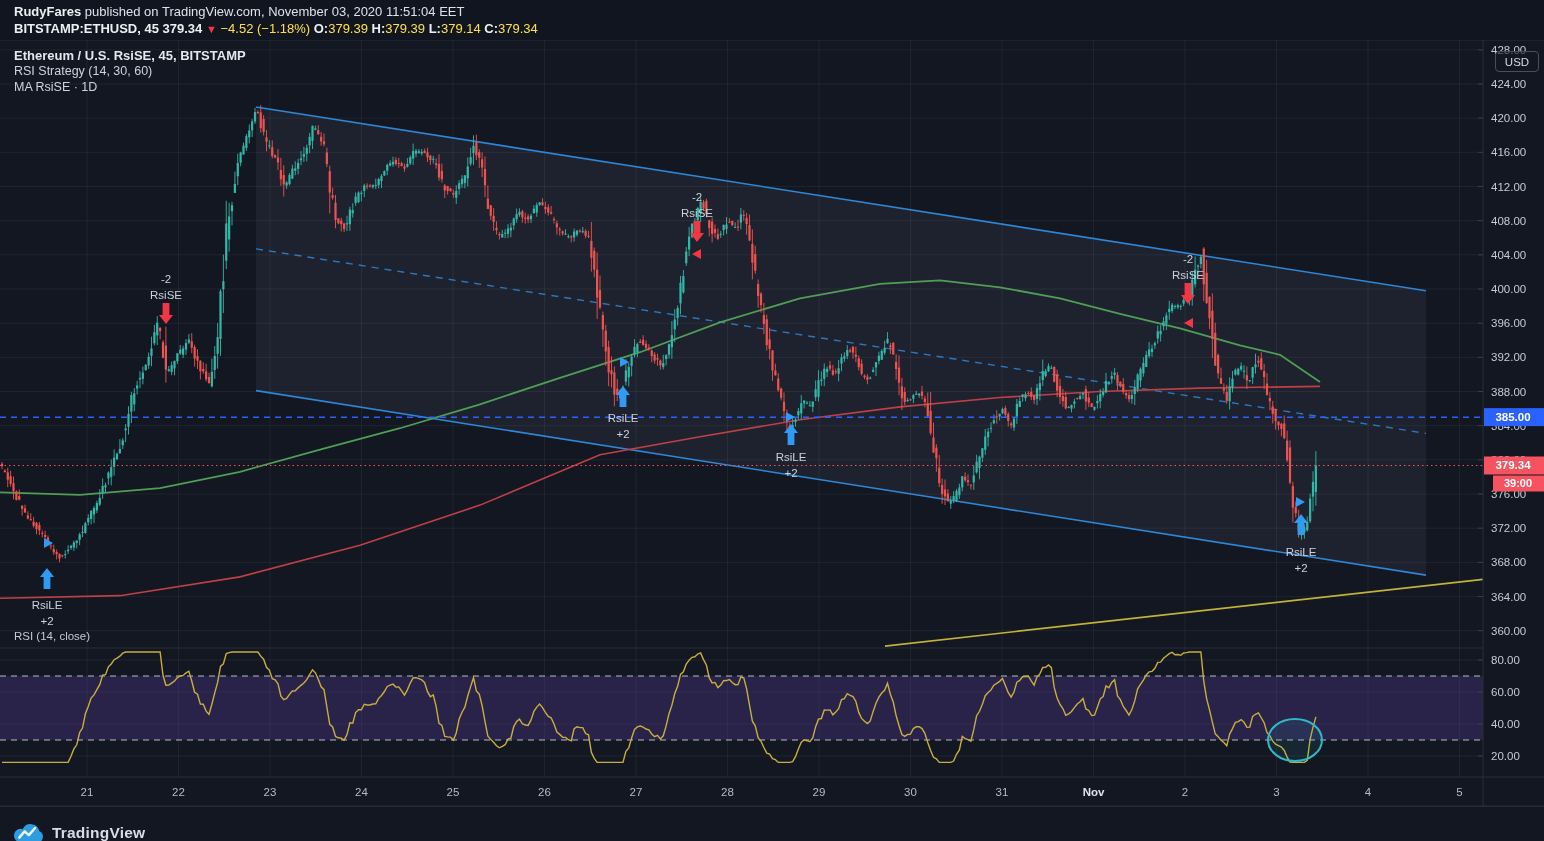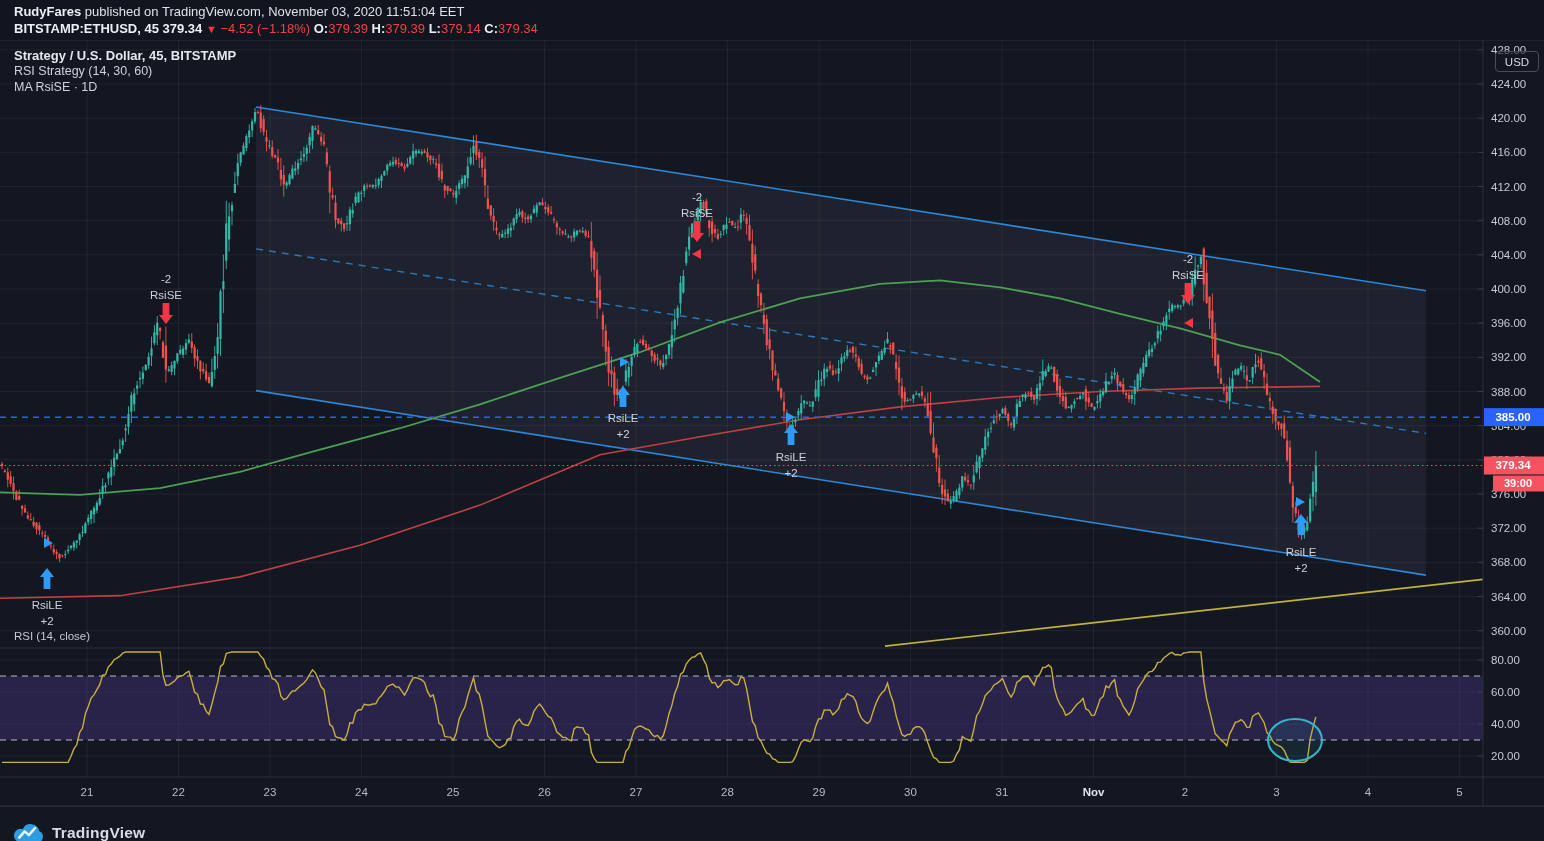--- a/index.html
+++ b/index.html
@@ -4,21 +4,21 @@
 <style>
   html,body{margin:0;padding:0;background:#0e1118;}
   body{width:1544px;height:841px;overflow:hidden;position:relative;
        font-family:"Liberation Sans","DejaVu Sans",sans-serif;
        -webkit-font-smoothing:antialiased;}
   .abs{position:absolute;}
   
   #header{left:0;top:0;width:1544px;height:40px;background:#11151f;color:#dde1e8;
           font-size:13px;line-height:17px;padding:3px 0 0 14px;box-sizing:border-box;}
   #header .b{font-weight:bold;color:#eceff4;}
-  #header .red{color:#ef4444;}
+  #header .red{color:#fde047;}
   #header .dn{color:#f23645;font-size:11px;}
   
   #chartwrap{left:0;top:40px;width:1544px;height:801px;background:#131722;}
   svg text{font-family:"Liberation Sans","DejaVu Sans",sans-serif;}
   
   #legend{left:14px;top:47px;color:#d6dae2;}
   #legend .t{font-size:13px;font-weight:bold;line-height:17px;color:#e4e7ee;}
   #legend .s{font-size:12.5px;line-height:15.5px;color:#cdd2db;}
   #rsilabel{left:14px;top:630px;font-size:11.5px;color:#c3c8d2;}
   
@@ -1118,21 +1118,21 @@
         <text x="1093.5" y="756" text-anchor="middle" font-size="11.5" fill="#dfe2ea" font-weight="bold">Nov</text>
         <text x="1185" y="756" text-anchor="middle" font-size="11.5" fill="#b7bac4" font-weight="normal">2</text>
         <text x="1276.5" y="756" text-anchor="middle" font-size="11.5" fill="#b7bac4" font-weight="normal">3</text>
         <text x="1368" y="756" text-anchor="middle" font-size="11.5" fill="#b7bac4" font-weight="normal">4</text>
         <text x="1459.5" y="756" text-anchor="middle" font-size="11.5" fill="#b7bac4" font-weight="normal">5</text>
       </g>
     </svg>
 </div>
 
 <div id="legend" class="abs">
-  <div class="t">Strategy / U.S. Dollar, 45, BITSTAMP</div>
+  <div class="t">Ethereum / U.S. RsiSE, 45, BITSTAMP</div>
   <div class="s">RSI Strategy (14, 30, 60)</div>
   <div class="s">MA RsiSE · 1D</div>
 </div>
 
 <div id="rsilabel" class="abs">RSI (14, close)</div>
 
 <div id="usdbtn" class="abs">USD</div>
 
 <div id="footer" class="abs">
   <svg width="30" height="24" viewBox="0 0 36 28">

